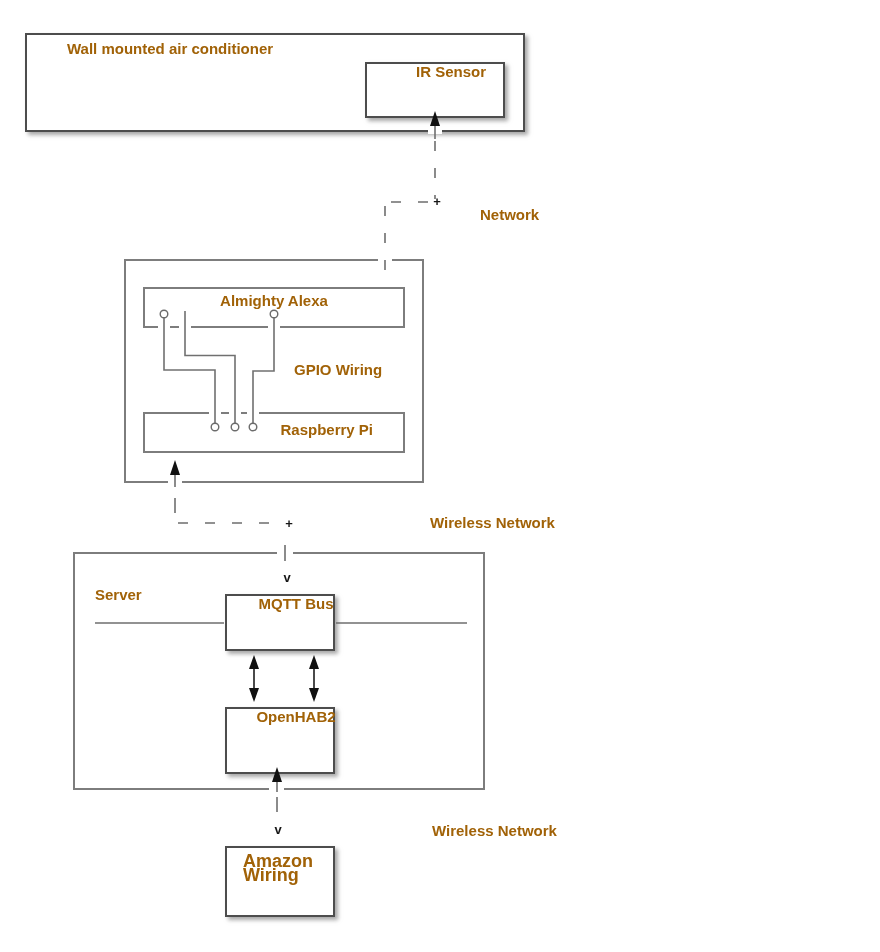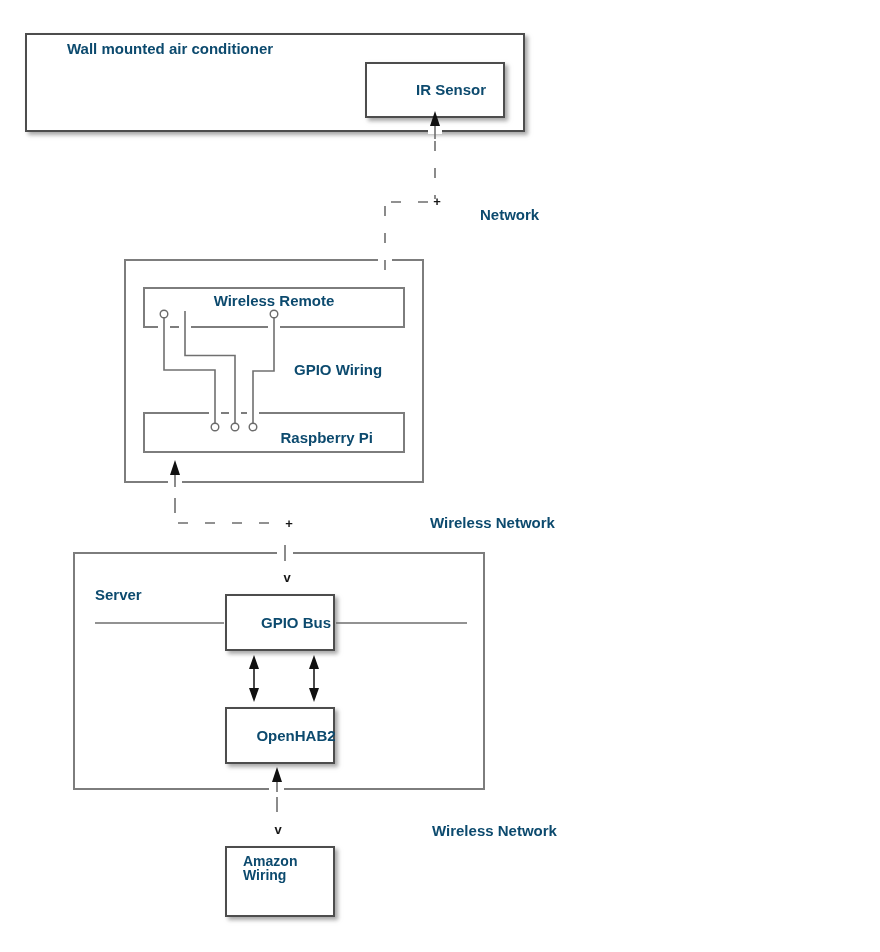--- a/index.html
+++ b/index.html
@@ -8,31 +8,31 @@
     font-family:"Liberation Sans", sans-serif; color:#161616; overflow:hidden;
   }
   .box {
     position:absolute; box-sizing:border-box; background:#ffffff;
     border:2px solid #7d7d7d;
   }
   .box.shadow {
     border-color:#4d4d4d;
     box-shadow:2.5px 2.5px 4px rgba(110,110,110,.6);
   }
-  .box.flexcenter { display:flex; align-items:center; justify-content:center;padding-left:32px; }
+  .box.flexcenter { display:flex; justify-content:center;padding-left:32px; }
   .lbl {
-    font-size:15px; line-height:16px; font-weight:600; color:#0c4a6e;
+    font-size:15px; line-height:16px; font-weight:600; color:#a16207;
     white-space:nowrap;
   }
   .floating { position:absolute; }
   .marker {
     position:absolute; width:14px; text-align:center;
     font-size:13px; line-height:14px; font-weight:700; color:#161616;
   }
-  .two-line { line-height:14px; font-size:14px; }
+  .two-line { line-height:14px; font-size:18px; }
   svg.connectors {
     position:absolute; left:0; top:0; pointer-events:none;
   }
 </style>
 </head>
 <body>
 
 <div class="stage">
 
   <div class="box shadow" style="left:25px;top:33px;width:500px;height:99px">
@@ -41,36 +41,36 @@
 
   <div class="box shadow flexcenter" style="left:365px;top:62px;width:140px;height:56px">
     <span class="lbl">IR Sensor</span>
   </div>
 
   <div class="box" style="left:124px;top:259px;width:300px;height:224px">
     <span class="lbl" style="position:absolute;left:168px;top:101px">GPIO Wiring</span>
   </div>
 
   <div class="box" style="left:143px;top:287px;width:262px;height:41px">
-    <span class="lbl" style="position:absolute;left:0;right:0;top:4px;text-align:center">Wireless Remote</span>
+    <span class="lbl" style="position:absolute;left:0;right:0;top:4px;text-align:center">Almighty Alexa</span>
   </div>
 
   <div class="box" style="left:143px;top:412px;width:262px;height:41px">
-    <span class="lbl" style="position:absolute;right:30px;top:16px">Raspberry Pi</span>
+    <span class="lbl" style="position:absolute;right:30px;top:8px">Raspberry Pi</span>
   </div>
 
   <div class="box" style="left:73px;top:552px;width:412px;height:238px">
     <span class="lbl" style="position:absolute;left:20px;top:33px">Server</span>
   </div>
 
   <div class="box shadow flexcenter" style="left:225px;top:594px;width:110px;height:57px">
-    <span class="lbl">GPIO Bus</span>
+    <span class="lbl">MQTT Bus</span>
   </div>
 
-  <div class="box shadow flexcenter" style="left:225px;top:707px;width:110px;height:57px">
+  <div class="box shadow flexcenter" style="left:225px;top:707px;width:110px;height:67px">
     <span class="lbl">OpenHAB2</span>
   </div>
 
   <div class="box shadow" style="left:225px;top:846px;width:110px;height:71px">
     <div class="lbl two-line" style="position:absolute;left:16px;top:6px">
       <div>Amazon</div>
       <div>Wiring</div>
     </div>
   </div>
 

